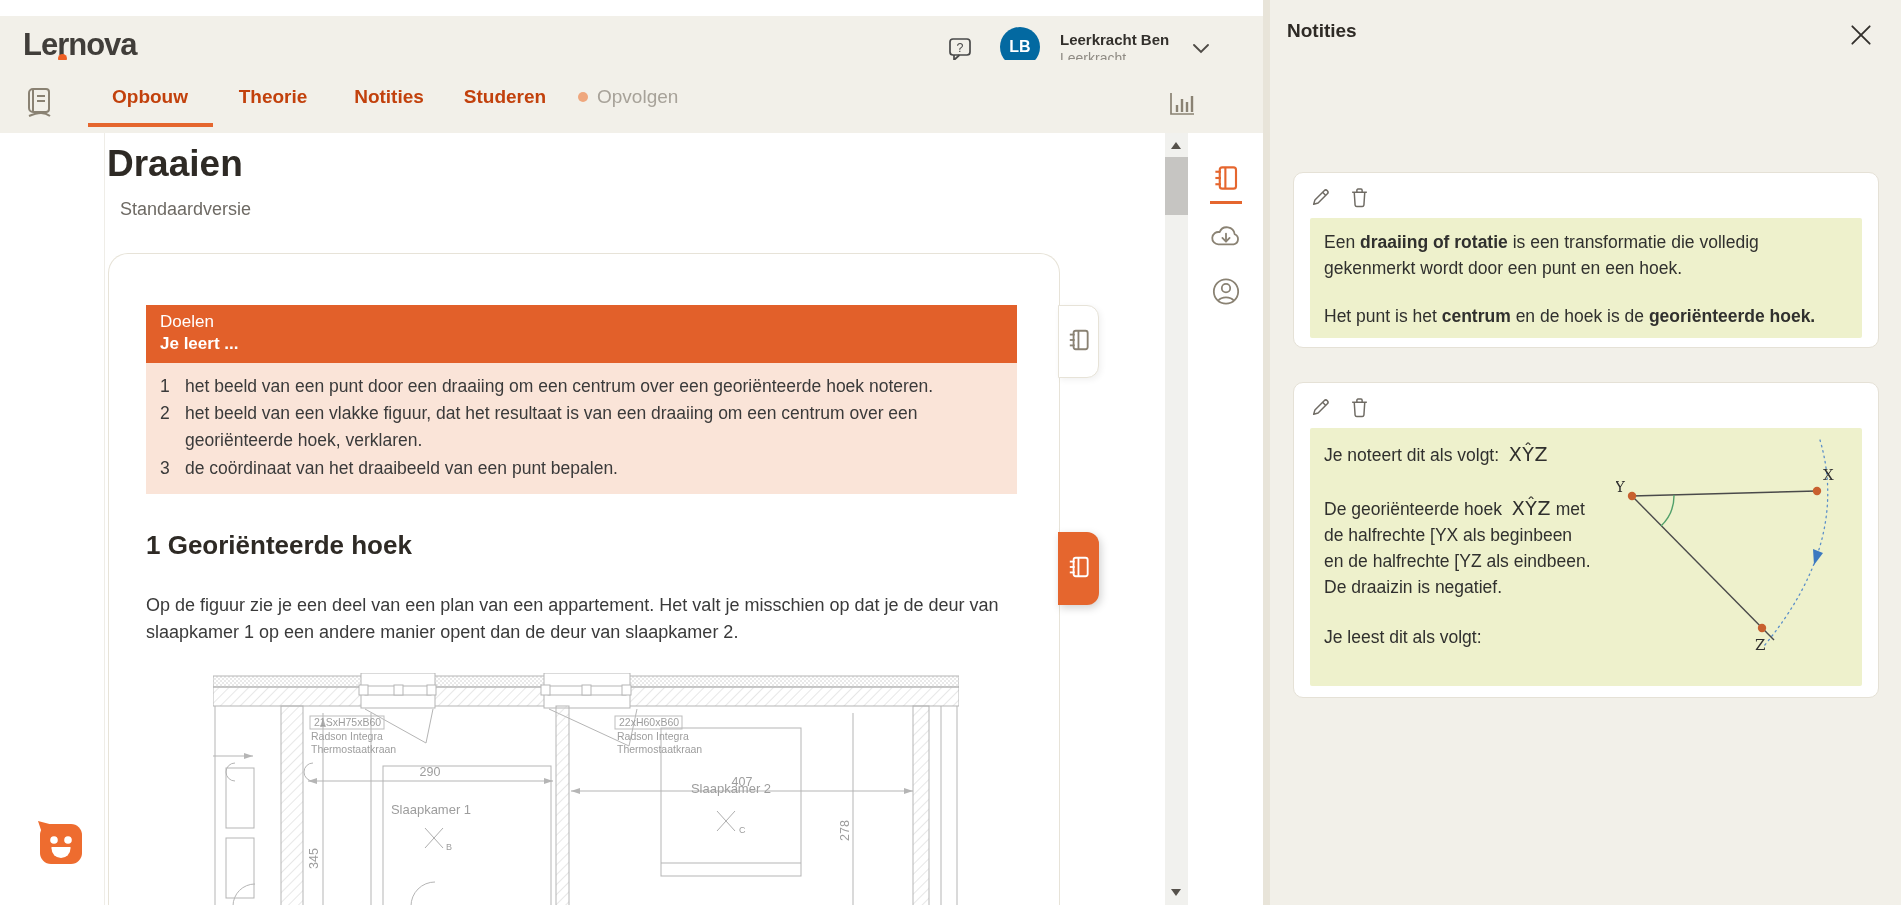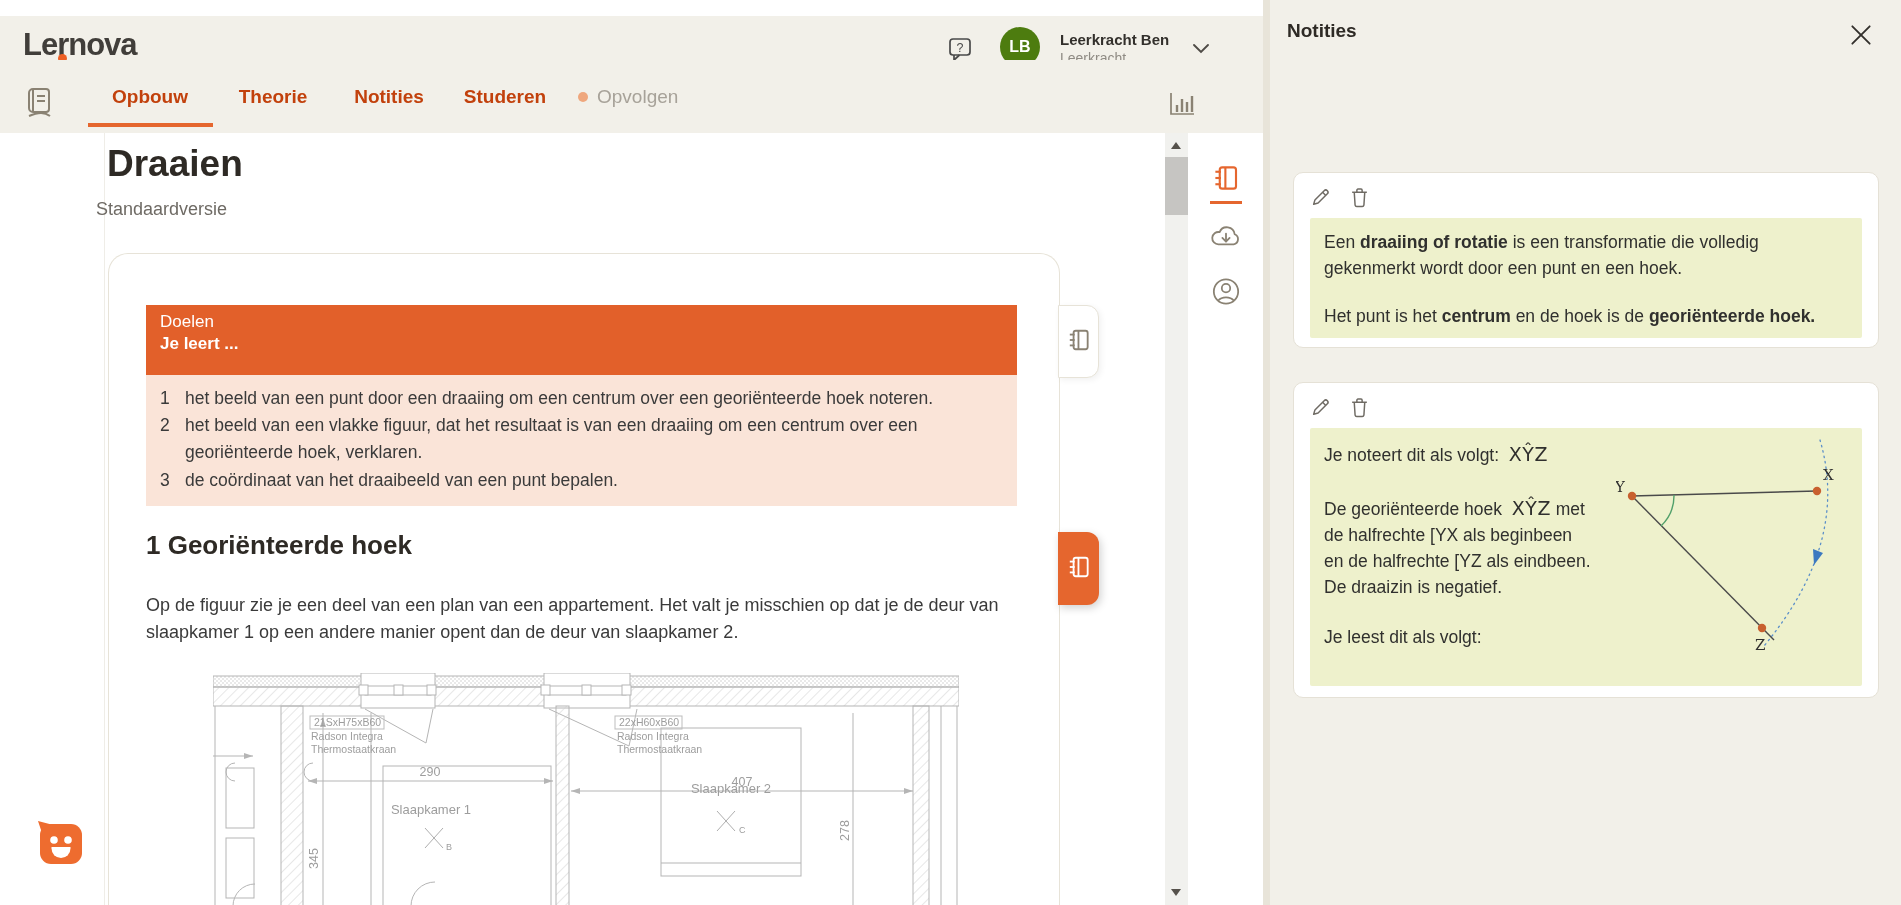--- a/index.html
+++ b/index.html
@@ -5,43 +5,43 @@
 *{margin:0;padding:0;box-sizing:border-box}
 html,body{background:#fff}
 body{font-family:"Liberation Sans",sans-serif;color:#3a3a3a}
 .app{position:relative;width:1901px;height:905px;background:#fff;overflow:hidden}
 
 
 .topbar{position:absolute;left:0;top:16px;width:1263px;height:60px;background:#f2f0e9}
 .logo{position:absolute;left:23px;top:11px;font-size:31px;font-weight:bold;color:#413e3a;letter-spacing:-1px}
 .logo-dot{position:absolute;left:58px;top:38px;width:9px;height:9px;border-radius:50%;background:#ee5f24}
 .help-btn{position:absolute;left:945px;top:19px;width:30px;height:30px;background:none;border:none;cursor:pointer}
-.avatar{position:absolute;left:1000px;top:11px;width:40px;height:40px;border-radius:50%;background:#4d7c0f;color:#fff;font-weight:bold;font-size:16px;display:flex;align-items:center;justify-content:center}
+.avatar{position:absolute;left:1000px;top:11px;width:40px;height:40px;border-radius:50%;background:#0369a1;color:#fff;font-weight:bold;font-size:16px;display:flex;align-items:center;justify-content:center}
 .user-name{position:absolute;left:1060px;top:15px;font-size:15px;font-weight:bold;color:#33302c;white-space:nowrap}
 .user-role{position:absolute;left:1060px;top:34px;font-size:14px;color:#8f8b84}
 .chevron-btn{position:absolute;left:1192px;top:26px;background:none;border:none;cursor:pointer}
 
 
 .tabbar{position:absolute;left:0;top:60px;width:1263px;height:73px;background:#f2f0e9}
 .book-btn{position:absolute;left:23px;top:25px;background:none;border:none;cursor:pointer}
 .tab{position:absolute;top:26px;transform:translateX(-50%);font-size:19px;font-weight:bold;color:#c2410c;background:none;border:none;cursor:pointer;white-space:nowrap;font-family:"Liberation Sans",sans-serif}
 .tab-opvolgen{transform:none;font-weight:normal;color:#a7a299;display:flex;align-items:center;gap:9px}
 .tab-dot{width:10px;height:10px;border-radius:50%;background:#efa77d;display:inline-block}
 .tab-underline{position:absolute;left:88px;top:63px;width:125px;height:4px;background:#e5662e}
 .stats-btn{position:absolute;left:1166px;top:28px;background:none;border:none;cursor:pointer}
 
 
 .content{position:absolute;left:0;top:133px;width:1263px;height:772px;background:#fff;overflow:hidden}
 .left-rail{position:absolute;left:0;top:0;width:105px;height:772px;border-right:1px solid #efede7}
 .chat-btn{position:absolute;left:31px;top:683px;background:none;border:none;cursor:pointer}
 .page-title{position:absolute;left:107px;top:10px;font-size:37px;font-weight:800;color:#2e2a25}
-.page-subtitle{position:absolute;left:96px;top:66px;font-size:18px;color:#6e6a64}
+.page-subtitle{position:absolute;left:120px;top:66px;font-size:18px;color:#6e6a64}
 .card{position:absolute;left:108px;top:120px;width:952px;height:700px;background:#fff;border:1px solid #e7e3d8;border-bottom:none;border-radius:20px 20px 0 0}
 .doelen{position:absolute;left:37px;top:51px;width:871px}
-.doelen-head{background:#e2602a;color:#fff;padding:6px 14px 20px}
+.doelen-head{background:#e2602a;color:#fff;padding:6px 14px 8px}
 .doelen-kicker{font-size:17px;line-height:1.3}
 .doelen-title{font-size:17px;font-weight:bold;line-height:1.3}
 .doelen-body{background:#fae4d8;padding:10px 14px 12px}
 .doelen-item{display:flex;gap:11px;font-size:17.5px;line-height:1.55;color:#3a3a3a}
 .doelen-item .num{flex:0 0 14px}
 .section-heading{position:absolute;left:37px;top:276px;font-size:26px;font-weight:800;color:#2e2a25}
 .section-paragraph{position:absolute;left:37px;top:338px;width:870px;font-size:18px;line-height:1.5;color:#3a3a3a}
 .floorplan{position:absolute;left:104px;top:419px}
 .flag{position:absolute;width:41px;height:73px;border-radius:0 12px 12px 0;display:flex;align-items:center;justify-content:center;cursor:pointer}
 .flag-white{left:1058px;top:172px;background:#fff;border:1px solid #e7e3d8;box-shadow:2px 2px 6px rgba(0,0,0,.06);color:#8a8273}

